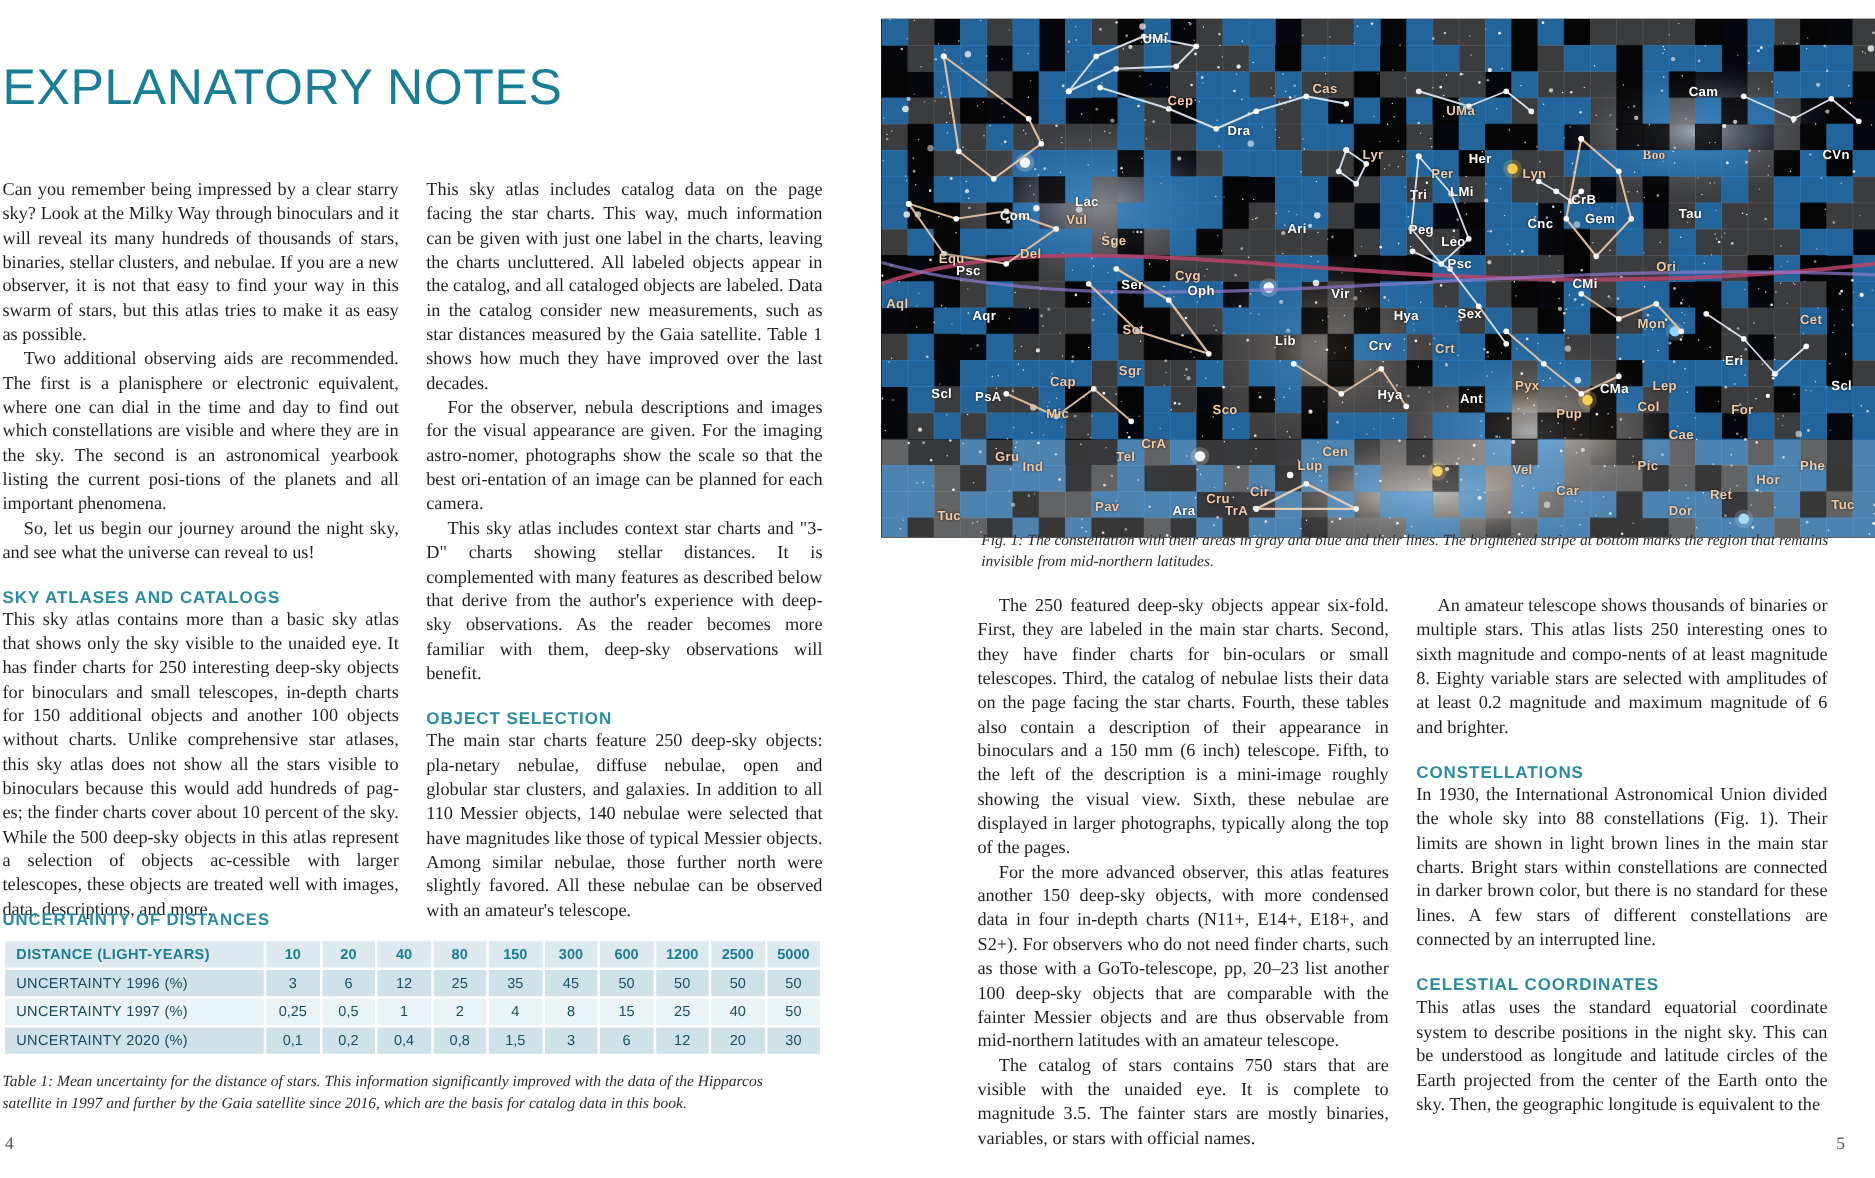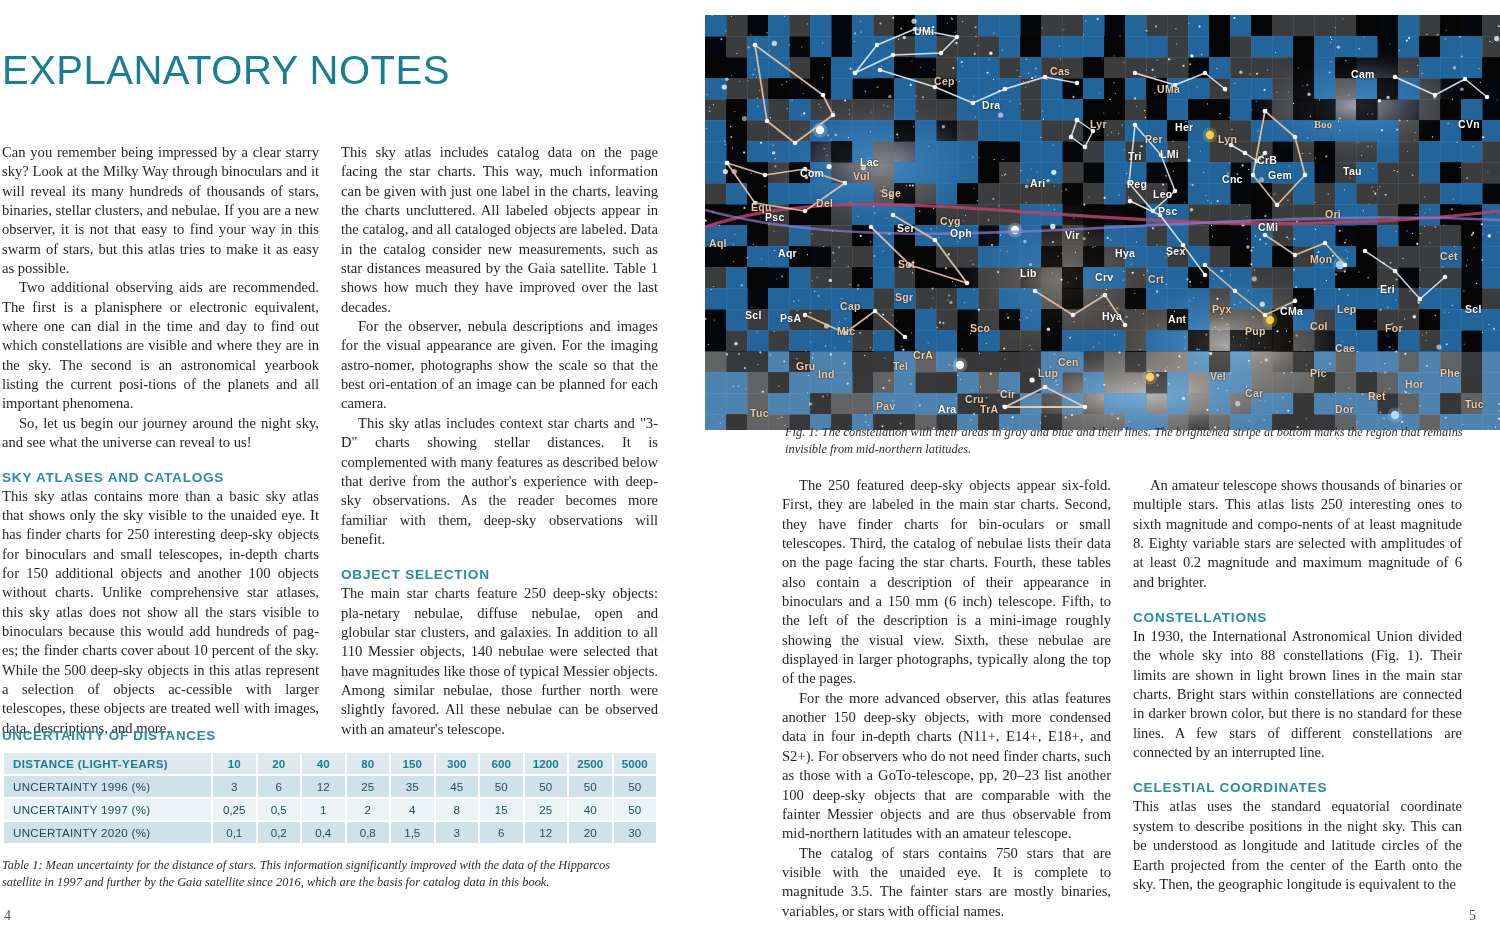--- a/index.html
+++ b/index.html
@@ -2089,21 +2089,21 @@
           <div class="lbl t" style="left: 561px; top: 238px; margin-left: 44px;">Mon</div>
           <div class="lbl t" style="left: 620px; top: 193px;">Ori</div>
           <div class="lbl w" style="left: 638px; top: 150px;">Tau</div>
           <div class="lbl w" style="left: 575px; top: 290px;">CMa</div>
           <div class="lbl t" style="left: 540px; top: 310px;">Pup</div>
           <div class="lbl t" style="left: 507px; top: 288px;">Pyx</div>
           <div class="lbl w" style="left: 463px; top: 298px;">Ant</div>
           <div class="lbl t" style="left: 505px; top: 355px;">Vel</div>
           <div class="lbl t" style="left: 540px; top: 372px;">Car</div>
           <div class="lbl t" style="left: 605px; top: 305px;">Col</div>
-          <div class="lbl t" style="left: 617px; top: 288px; margin-left: 15px;">Lep</div>
+          <div class="lbl t" style="left: 617px; top: 288px;">Lep</div>
           <div class="lbl w" style="left: 675px; top: 268px;">Eri</div>
           <div class="lbl t" style="left: 680px; top: 307px;">For</div>
           <div class="lbl t" style="left: 630px; top: 327px;">Cae</div>
           <div class="lbl t" style="left: 605px; top: 352px;">Pic</div>
           <div class="lbl t" style="left: 630px; top: 388px;">Dor</div>
           <div class="lbl t" style="left: 663px; top: 375px;">Ret</div>
           <div class="lbl t" style="left: 700px; top: 363px;">Hor</div>
           <div class="lbl t" style="left: 735px; top: 352px;">Phe</div>
           <div class="lbl t" style="left: 735px; top: 235px;">Cet</div>
           <div class="lbl w" style="left: 760px; top: 288px;">Scl</div>

